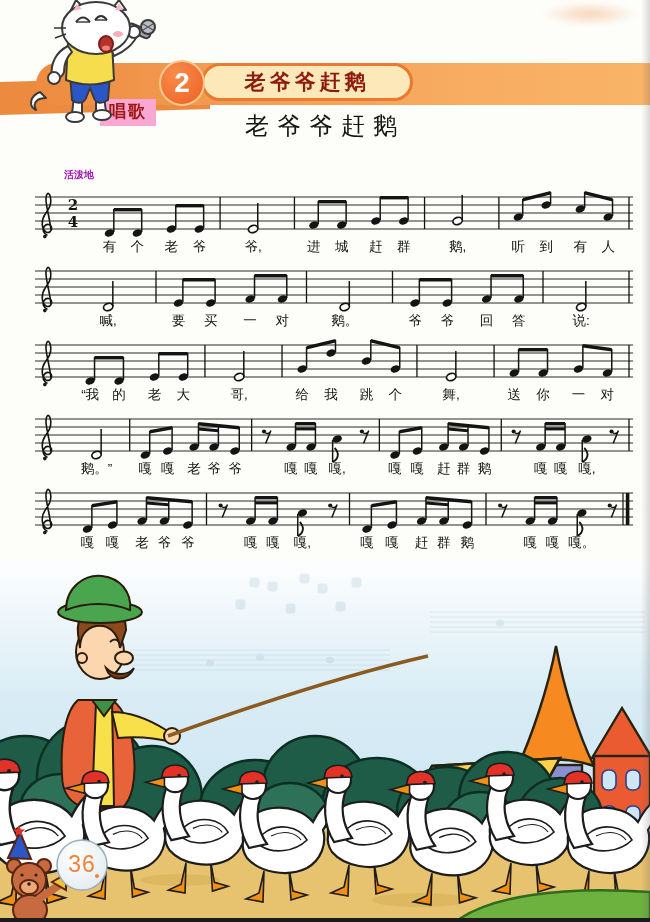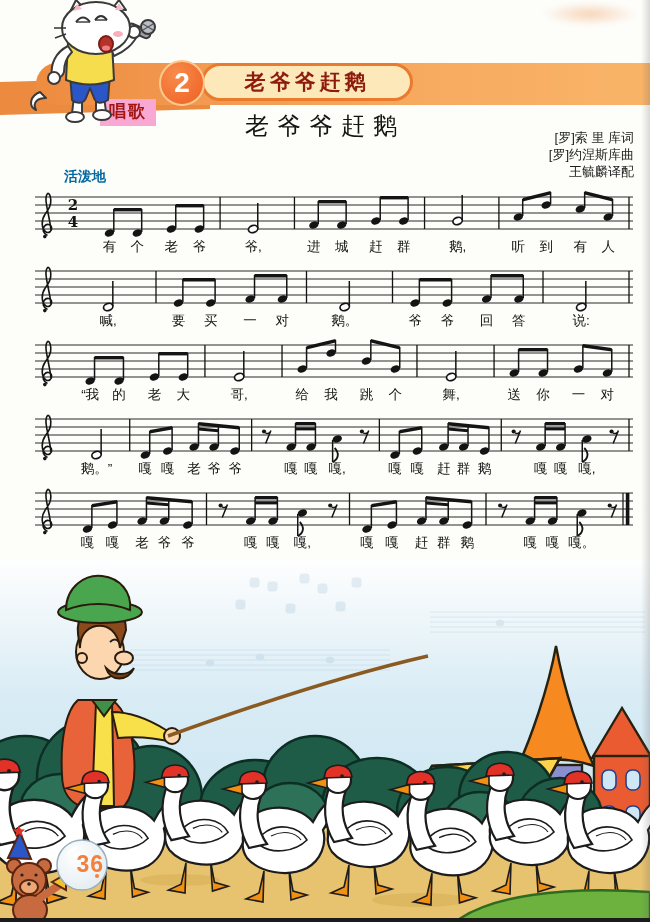--- a/index.html
+++ b/index.html
@@ -20,29 +20,29 @@
         color:#8d1b0e;letter-spacing:4px;}
   .tab-sing{position:absolute;left:100px;top:99px;background:#f9a8d4;padding:1px 9px 3px;z-index:4;
             font-size:17px;font-weight:800;color:#a11510;letter-spacing:2px;}
   .mascot{position:absolute;left:22px;top:0;z-index:5;}
   .bleed{position:absolute;right:12px;top:2px;width:96px;height:24px;z-index:0;border-radius:12px;
          background:radial-gradient(ellipse at center,rgba(238,140,64,.35),rgba(238,140,64,0) 70%);filter:blur(2px);}
   
   .song-title{position:absolute;left:0;top:110px;width:650px;text-align:center;z-index:2;
               font-family:"DejaVu Serif",serif;font-size:24px;letter-spacing:8px;color:#141414;}
   .credits{position:absolute;right:16px;top:129px;text-align:right;font-size:13px;line-height:17px;color:#1d1d1d;}
-  .tempo{position:absolute;left:64px;top:168px;font-size:14px;font-weight:700;color:#0369a1;}
+  .tempo{position:absolute;left:64px;top:168px;font-size:10px;font-weight:700;color:#a21caf;}
   
   .score{position:absolute;left:34px;top:189px;width:600px;}
   .system{display:block;margin-bottom:3px;}
   .system svg{display:block;}
   
   .scene{position:absolute;left:0;top:560px;width:650px;height:358px;}
-  .page-number{position:absolute;left:60px;top:851px;width:44px;text-align:right;z-index:6;
-               font-size:23px;font-weight:700;color:#f4803c;letter-spacing:1px;}
+  .page-number{position:absolute;left:60px;top:851px;width:44px;text-align:center;z-index:6;
+               font-size:23px;font-weight:400;color:#f4803c;letter-spacing:1px;}
   .scan-bottom{position:absolute;left:0;bottom:0;width:100%;height:4px;background:#1b1b1b;z-index:7;}
   .edge-shade{position:absolute;right:0;top:0;bottom:0;width:9px;z-index:7;
               background:linear-gradient(90deg,rgba(0,0,0,0),rgba(90,90,90,.22));}
 </style>
 </head>
 <body>
 
 <div class="page">
 
   <div class="bleed"></div>
@@ -81,25 +81,20 @@
       <path d="M73,20 h12" fill="none" stroke="#333" stroke-width="1.4"></path>
       <ellipse cx="96" cy="34" rx="5" ry="3" fill="#f7b0ba" stroke="none"></ellipse>
       <ellipse cx="84" cy="44" rx="7" ry="8" fill="#b5332a" stroke="#7e1d16"></ellipse>
       <ellipse cx="84" cy="48" rx="4" ry="2.6" fill="#f08080" stroke="none"></ellipse>
       <path d="M44,28 h-12 M44,34 l-11,4" stroke="#333" stroke-width="1.4"></path>
     </g>
   </svg>
 
   <div class="song-title">老爷爷赶鹅</div>
 
-  <div class="credits">
-    <div>[罗]索 里 库词</div>
-    <div>[罗]约涅斯库曲</div>
-    <div>王毓麟译配</div>
-  </div>
 
   <div class="tempo">活泼地</div>
 
   <div class="score">
     <div class="system">
         <svg viewBox="0 0 600 71" width="600" height="71">
           <line x1="1" y1="8" x2="599" y2="8" stroke="#2b2b2b" stroke-width="1.1"></line>
           <line x1="1" y1="16" x2="599" y2="16" stroke="#2b2b2b" stroke-width="1.1"></line>
           <line x1="1" y1="24" x2="599" y2="24" stroke="#2b2b2b" stroke-width="1.1"></line>
           <line x1="1" y1="32" x2="599" y2="32" stroke="#2b2b2b" stroke-width="1.1"></line>

